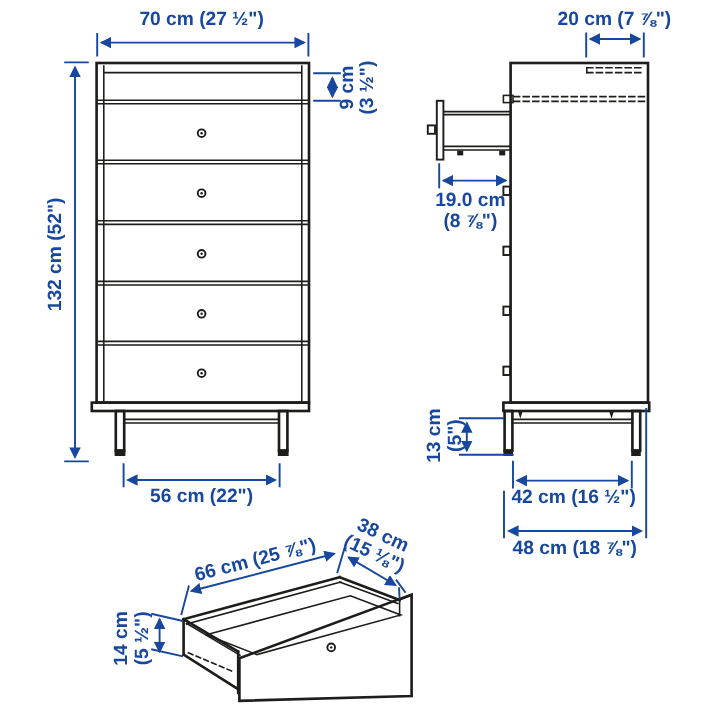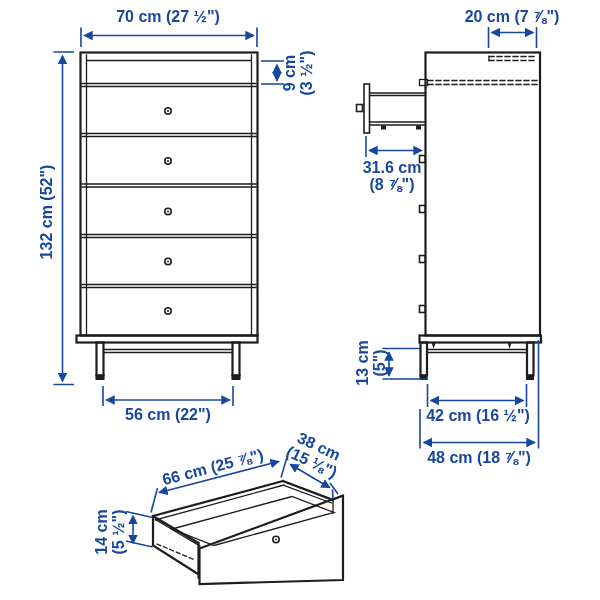--- a/index.html
+++ b/index.html
@@ -150,21 +150,21 @@
 <div class="lbl" style="left:168px;top:17px">70 cm (27 ½")</div>
 <div class="lbl" style="left:47px;top:212px;--r:-90deg">132 cm (52")</div>
 <div class="lbl" style="left:299px;top:73px;--r:-90deg">
   <div>9 cm</div>
   <div>(3 ½")</div>
 </div>
 <div class="lbl" style="left:168px;top:415px">56 cm (22")</div>
 
 <div class="lbl" style="left:512px;top:17px">20 cm (7 ⅞")</div>
 <div class="lbl" style="left:392px;top:177px">
-  <div>31.6 cm</div>
+  <div>19.0 cm</div>
   <div>(8 ⅞")</div>
 </div>
 <div class="lbl" style="left:372px;top:363px;--r:-90deg">
   <div>13 cm</div>
   <div>(5")</div>
 </div>
 <div class="lbl" style="left:478px;top:416px">42 cm (16 ½")</div>
 <div class="lbl" style="left:479px;top:458px">48 cm (18 ⅞")</div>
 
 <div class="lbl" style="left:213px;top:468px;--r:-14.5deg">66 cm (25 ⅞")</div>

